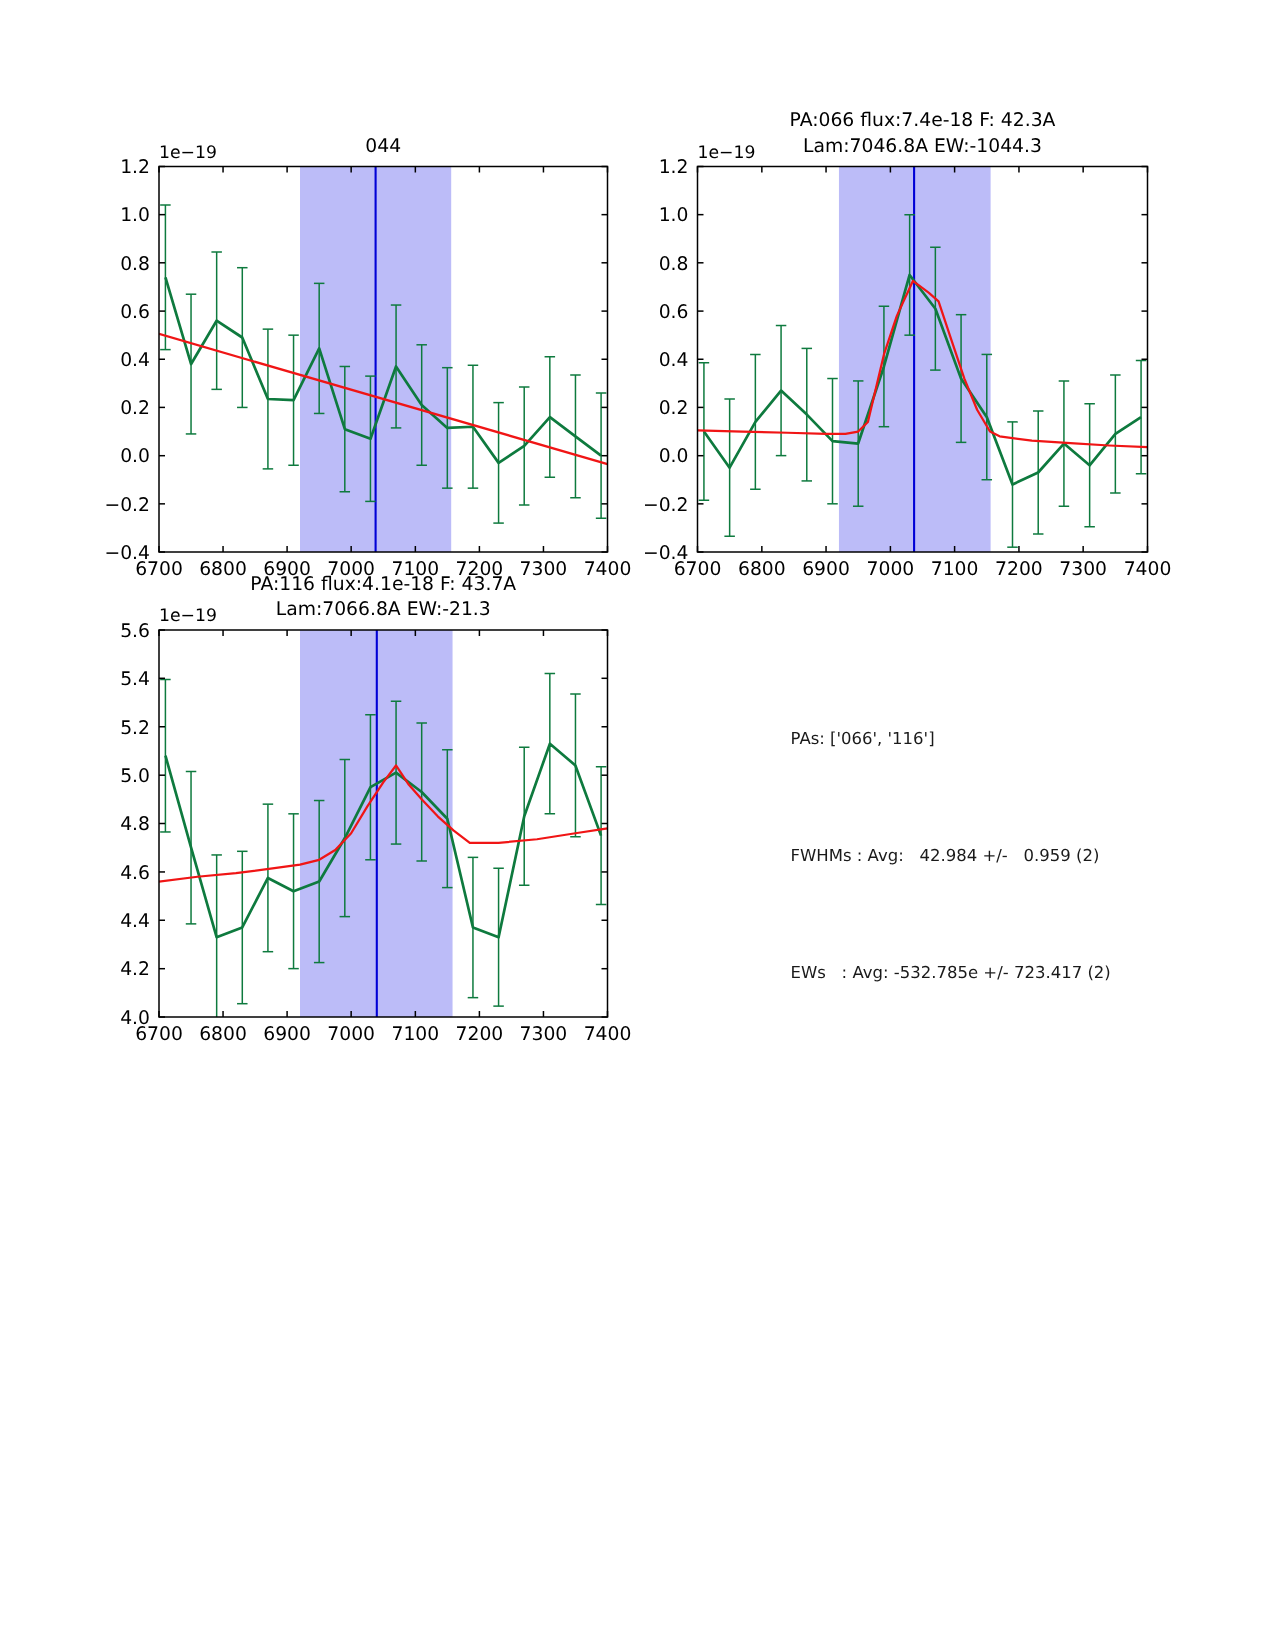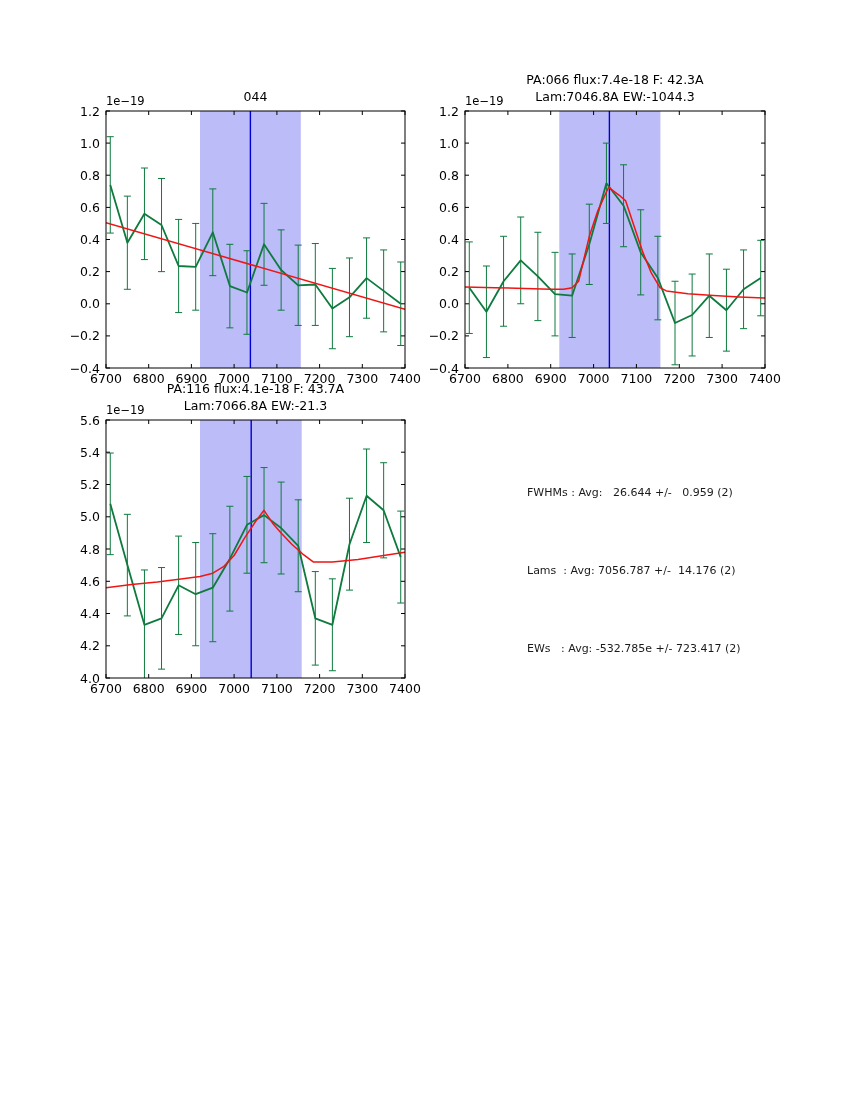--- a/index.html
+++ b/index.html
@@ -377,17 +377,17 @@
         <text x="100" y="650.3" text-anchor="end" class="tick">4.2</text>
         <line x1="106" x2="110" y1="678.0" y2="678.0" stroke="#000000"></line>
         <line x1="405" x2="401" y1="678.0" y2="678.0" stroke="#000000"></line>
         <text x="100" y="682.5" text-anchor="end" class="tick">4.0</text>
         <text x="106" y="414" class="tick offset">1e−19</text>
         <text x="255.5" y="393" text-anchor="middle" class="title">PA:116 flux:4.1e-18 F: 43.7A</text>
         <text x="255.5" y="410" text-anchor="middle" class="title">Lam:7066.8A EW:-21.3</text>
       </g>
     </svg>
   <div class="summary">
-    <div>FWHMs : Avg:   26.644 +/-   0.959 (2)</div>
-    <div>Lams  : Avg: 7056.787 +/-  14.176 (2)</div>
+    <div>PAs: ['066', '116']</div>
+    <div>FWHMs : Avg:   42.984 +/-   0.959 (2)</div>
     <div>EWs   : Avg: -532.785e +/- 723.417 (2)</div>
   </div>
 </div>
 
 </body></html>

